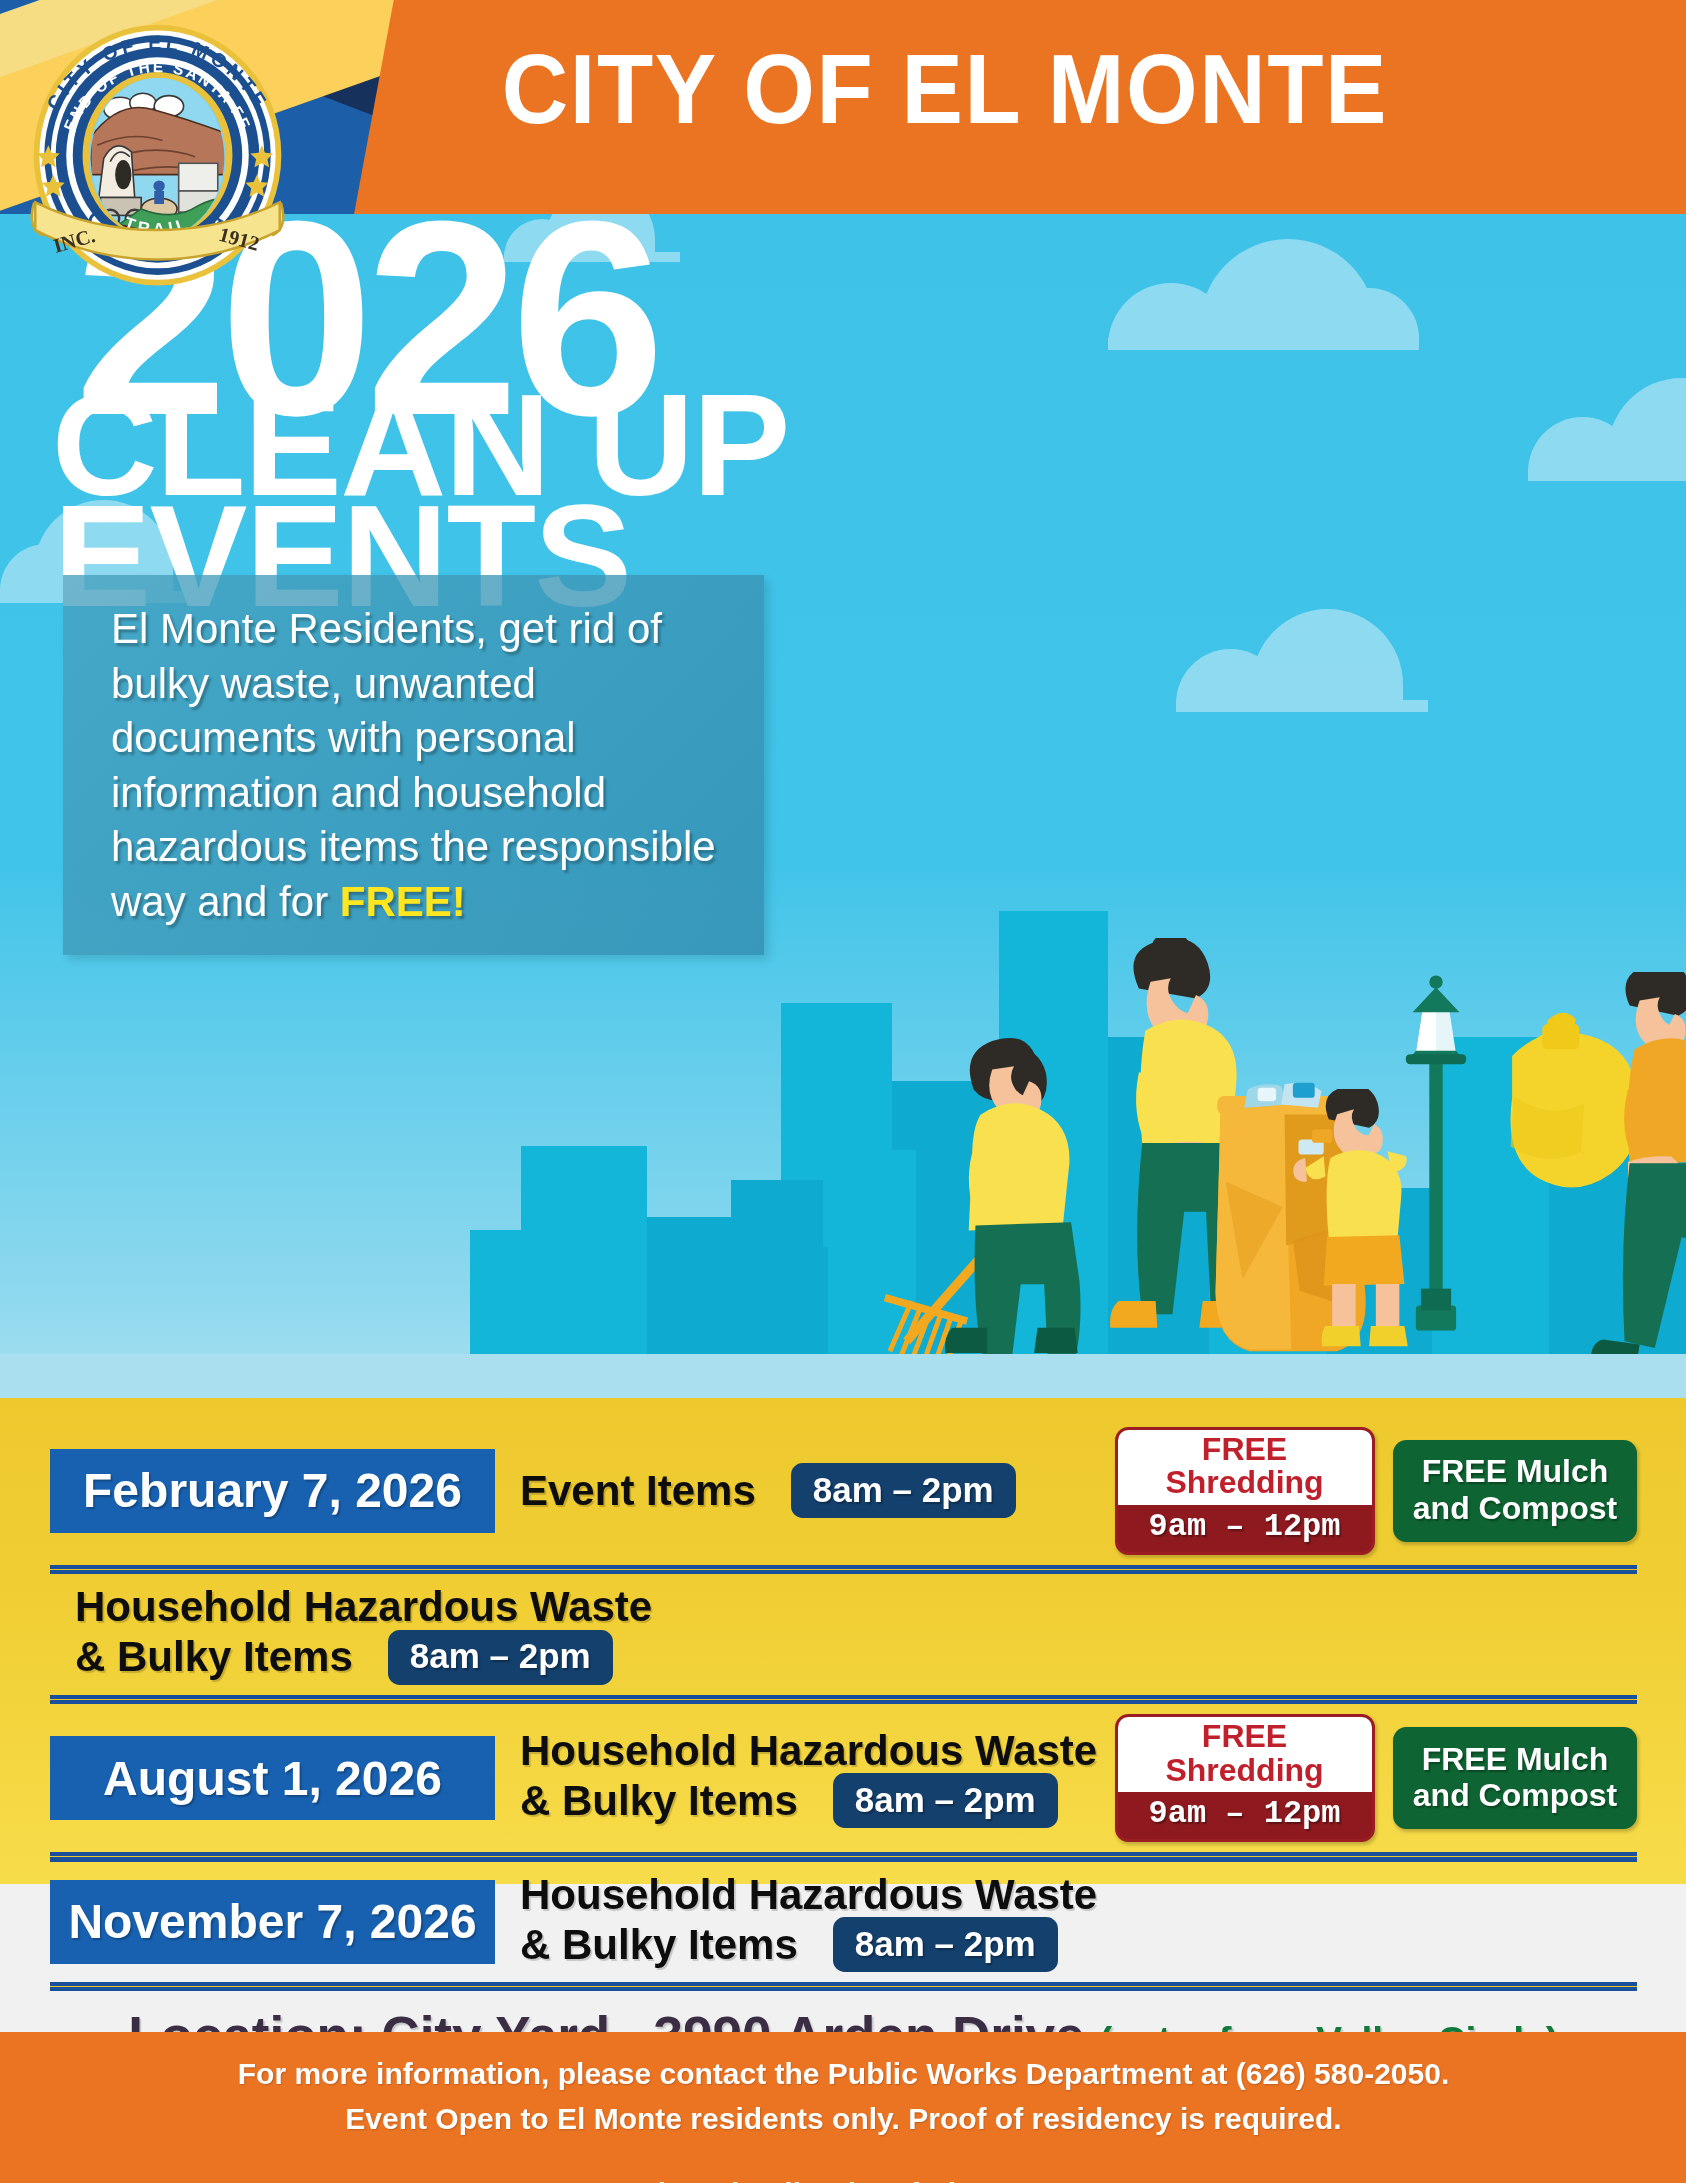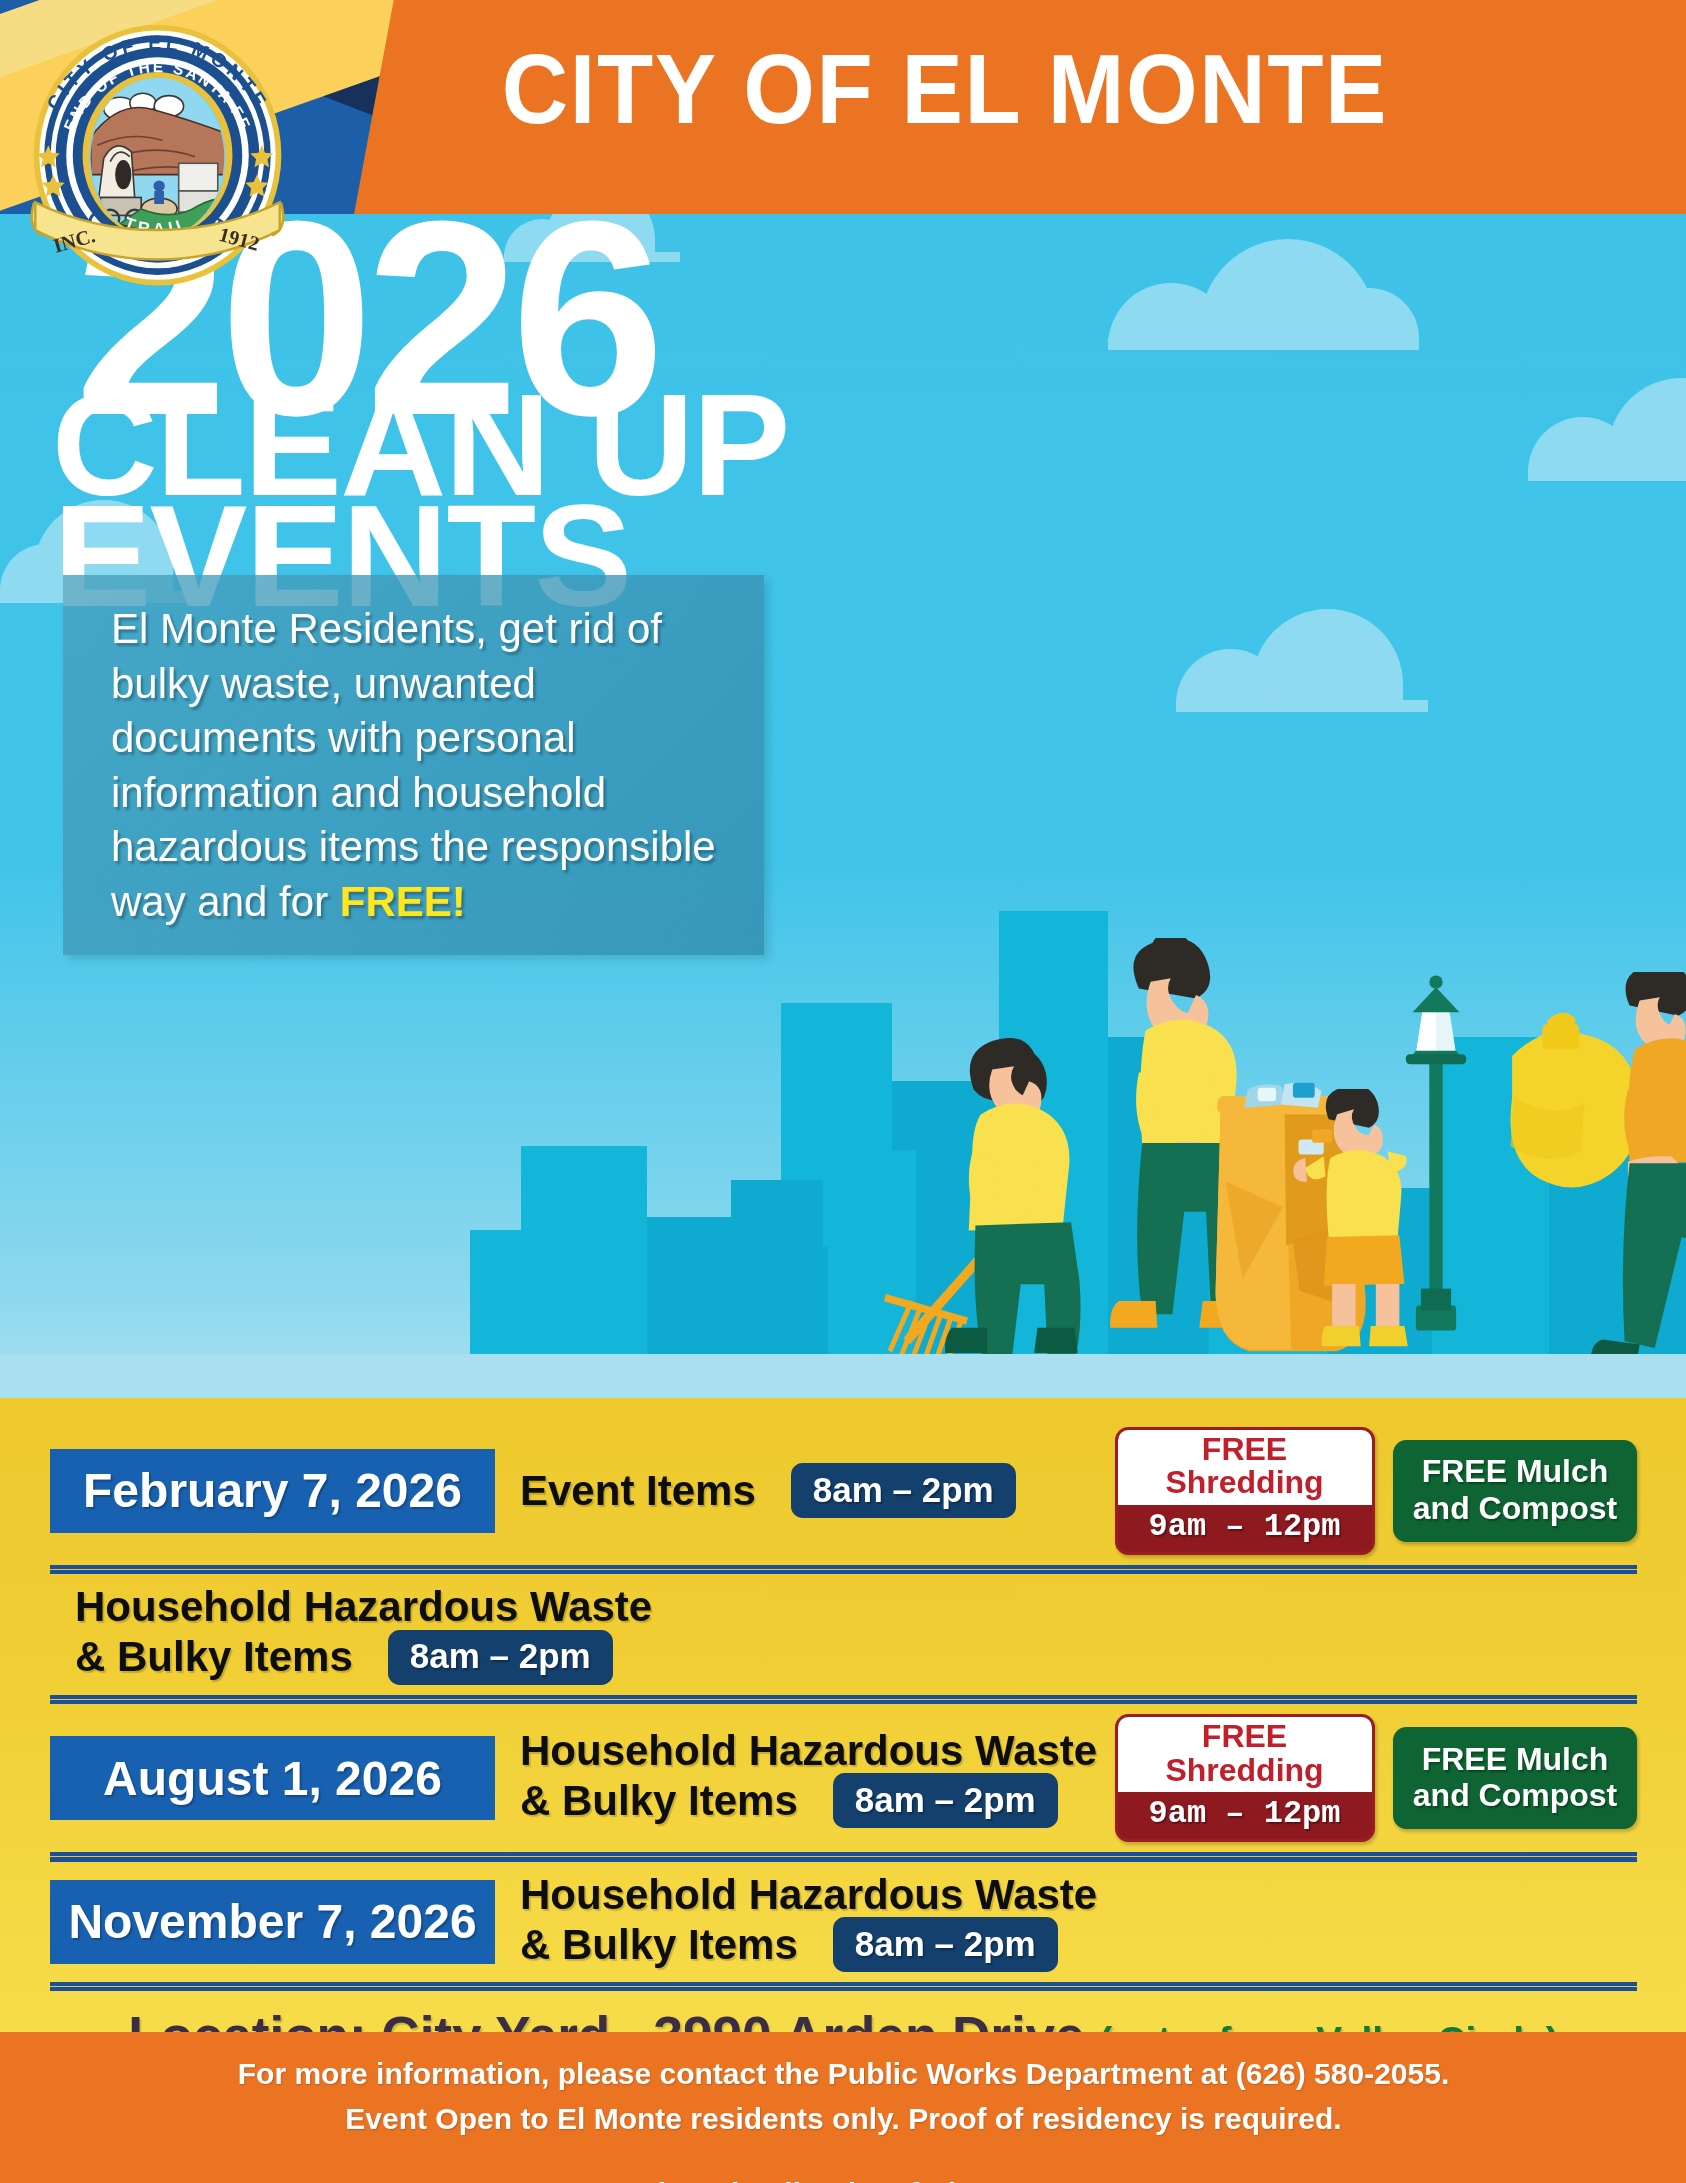--- a/index.html
+++ b/index.html
@@ -108,21 +108,21 @@
   }
   .descbox p {
     color:#fff; font-size:42px; line-height:1.30; font-weight:normal;
     text-shadow:2.5px 2.5px 2.5px rgba(0,0,0,.28);
     font-family:"Liberation Sans", sans-serif;
   }
   .descbox .free { color:#ffe61f; font-weight:bold; }
 
   
   .schedule {
-    position:absolute; left:0; top:1398px; width:1687px; height:634px;
+    position:absolute; left:0; top:1398px; width:1687px; height:486px;
     background:linear-gradient(180deg,#edc92e 0%, #f0ce33 40%, #f7dc4a 100%);
     padding:18.5px 50px 0 50px;
   }
   .rowsep {
     height:9.2px; margin:0 0 0 0; width:1587px;
     background:linear-gradient(180deg,#1a4f9c 0%,#1a4f9c 45%,#e9c52b 45%,#e9c52b 55%,#1a4f9c 55%);
   }
   .evrow { display:flex; align-items:center; padding:10px 0; min-height:99px; }
   .evdate {
     width:445px; min-height:84px; background:#1861b0;
@@ -444,21 +444,21 @@
 
     <div class="location">
       <span>Location: City Yard</span>
       <span class="sq">▪</span>
       <span>3990 Arden Drive</span>
       <span class="paren">(enter from Valley Circle)</span>
     </div>
   </div>
 
   <div class="footer">
-    <p>For more information, please contact the Public Works Department at (626) 580-2055.</p>
+    <p>For more information, please contact the Public Works Department at (626) 580-2050.</p>
     <p>Event Open to El Monte residents only. Proof of residency is required.</p>
     <p class="tagline">The Friendly City of El Monte</p>
   </div>
 
   <svg class="seal" viewBox="0 0 340 340">
     <defs>
       <path id="arcTop" d="M 30 190 A 140 148 0 0 1 310 190" fill="none"></path>
       <path id="arcTop2" d="M 58 190 A 112 120 0 0 1 282 190" fill="none"></path>
       <path id="arcBot" d="M 46 188 A 128 132 0 0 0 294 188" fill="none"></path>
       <path id="arcBot2" d="M 66 188 A 108 112 0 0 0 274 188" fill="none"></path>

